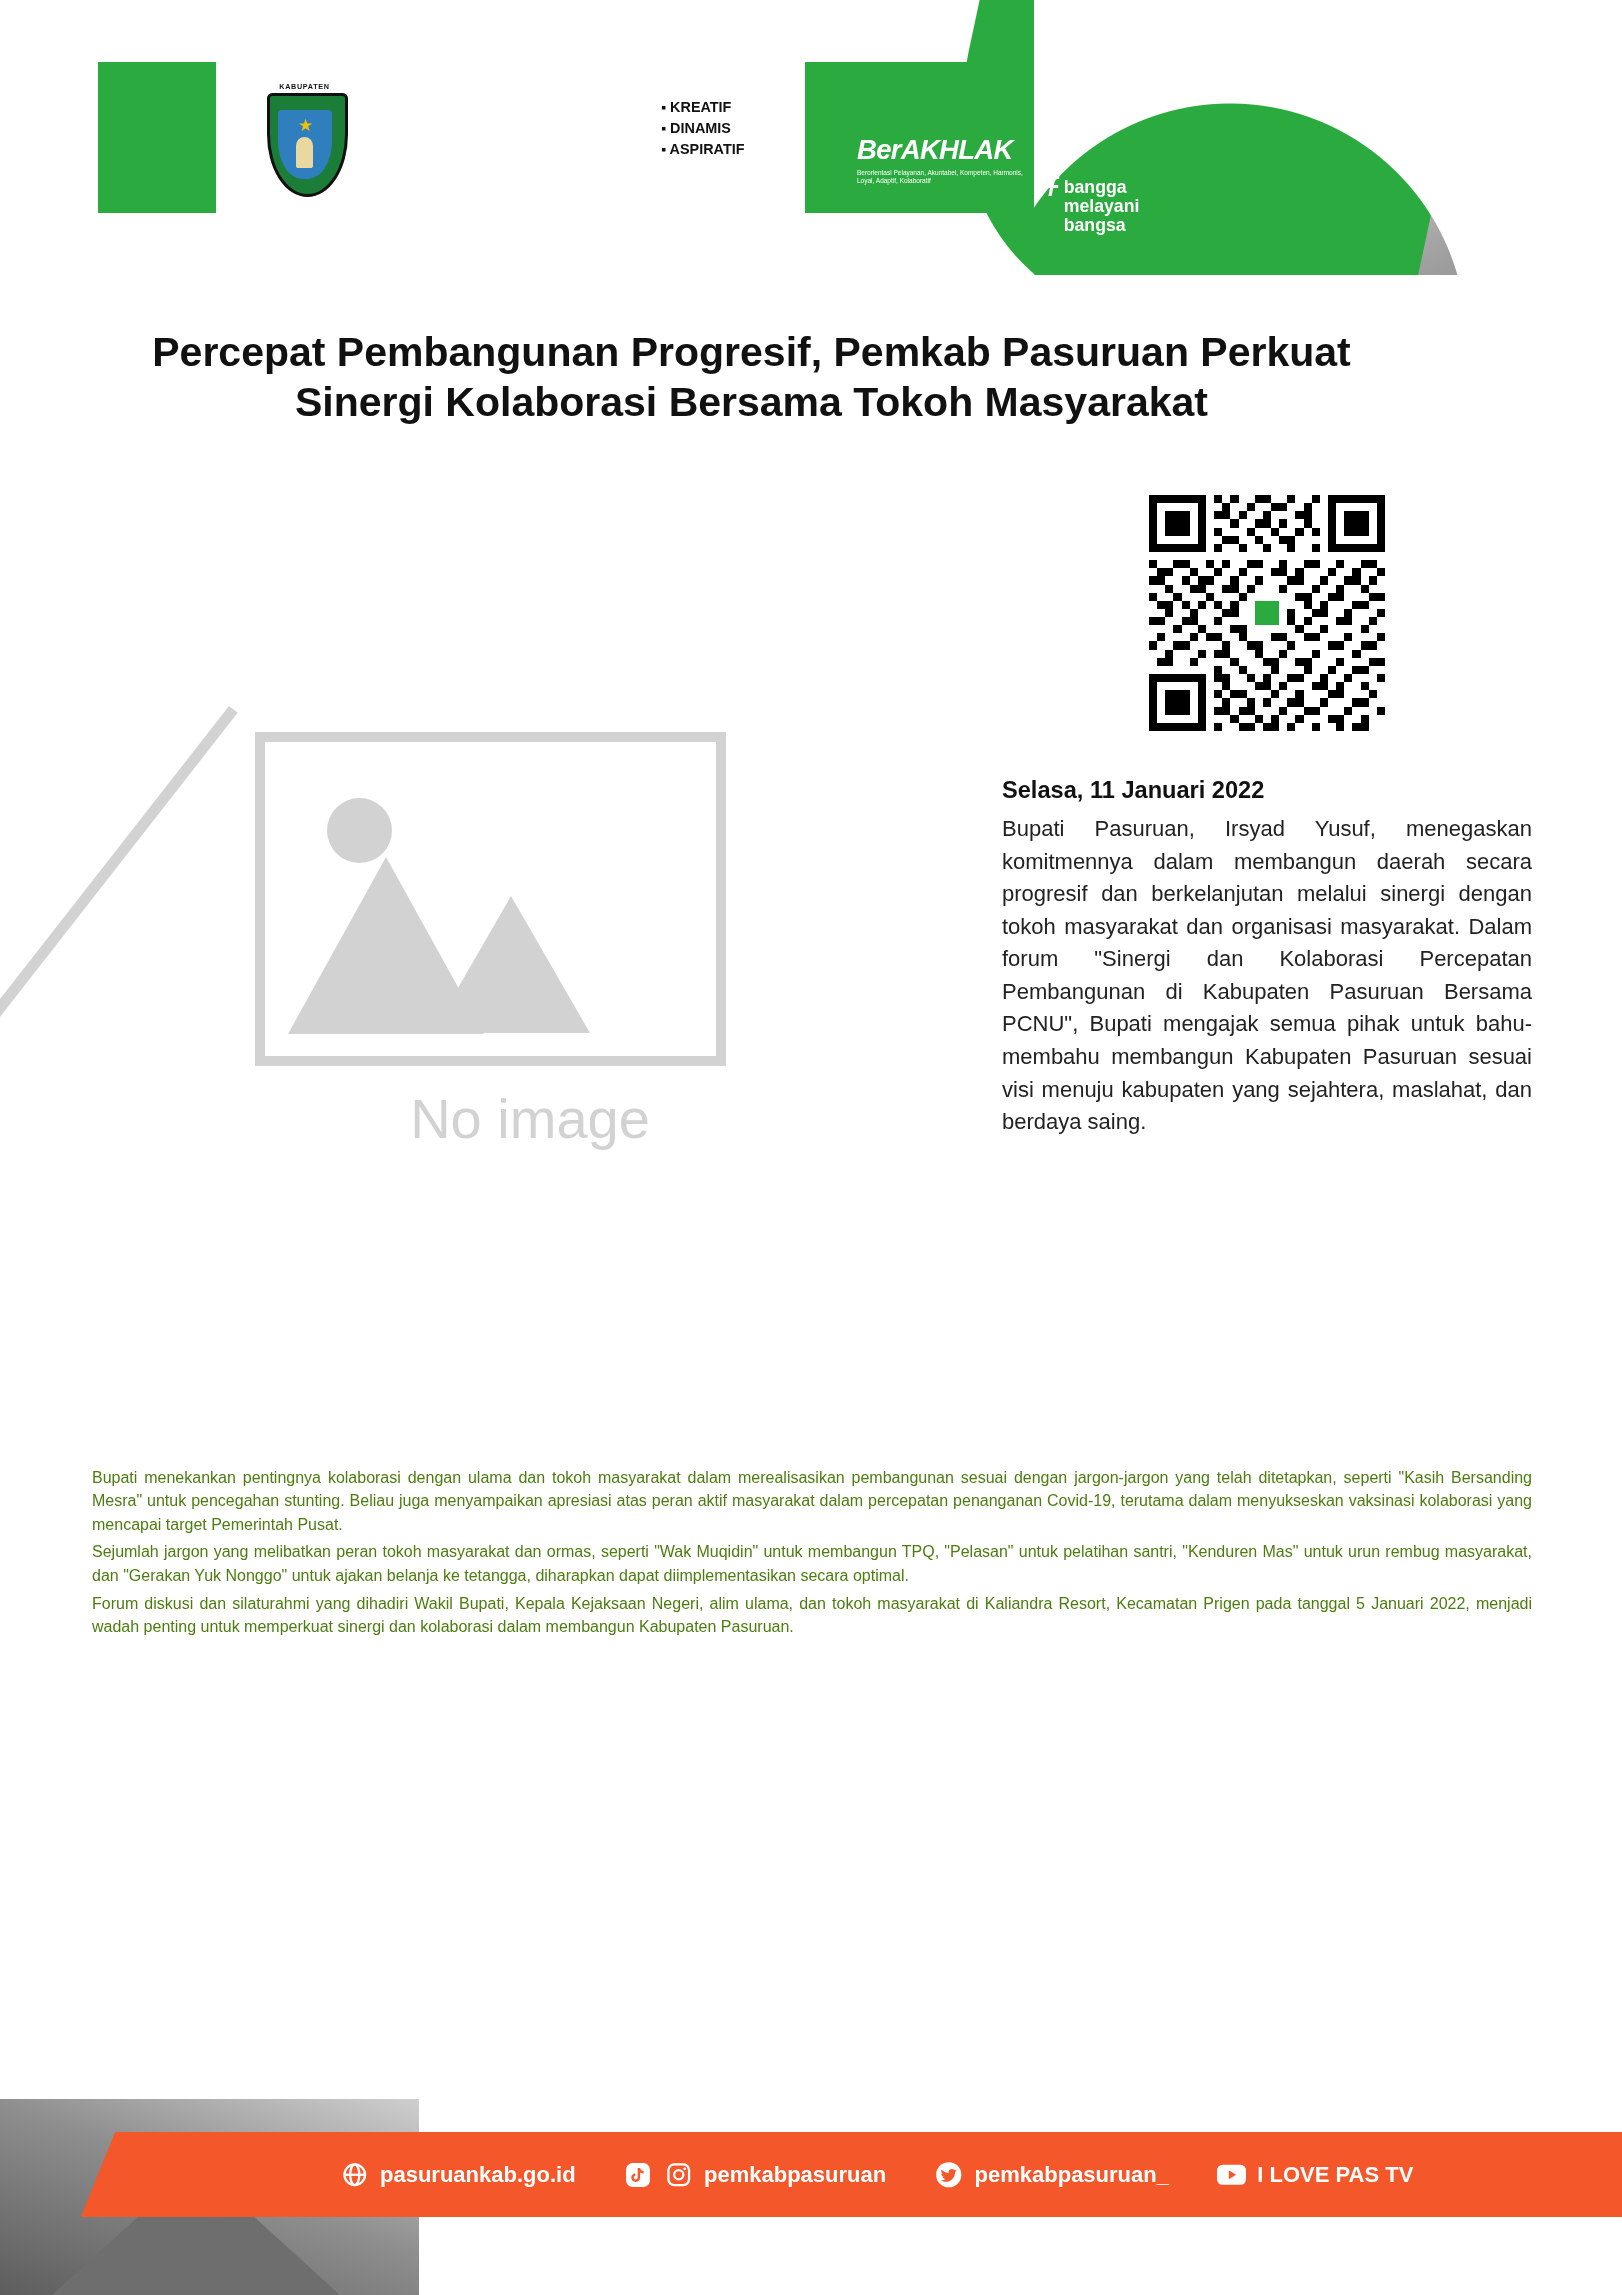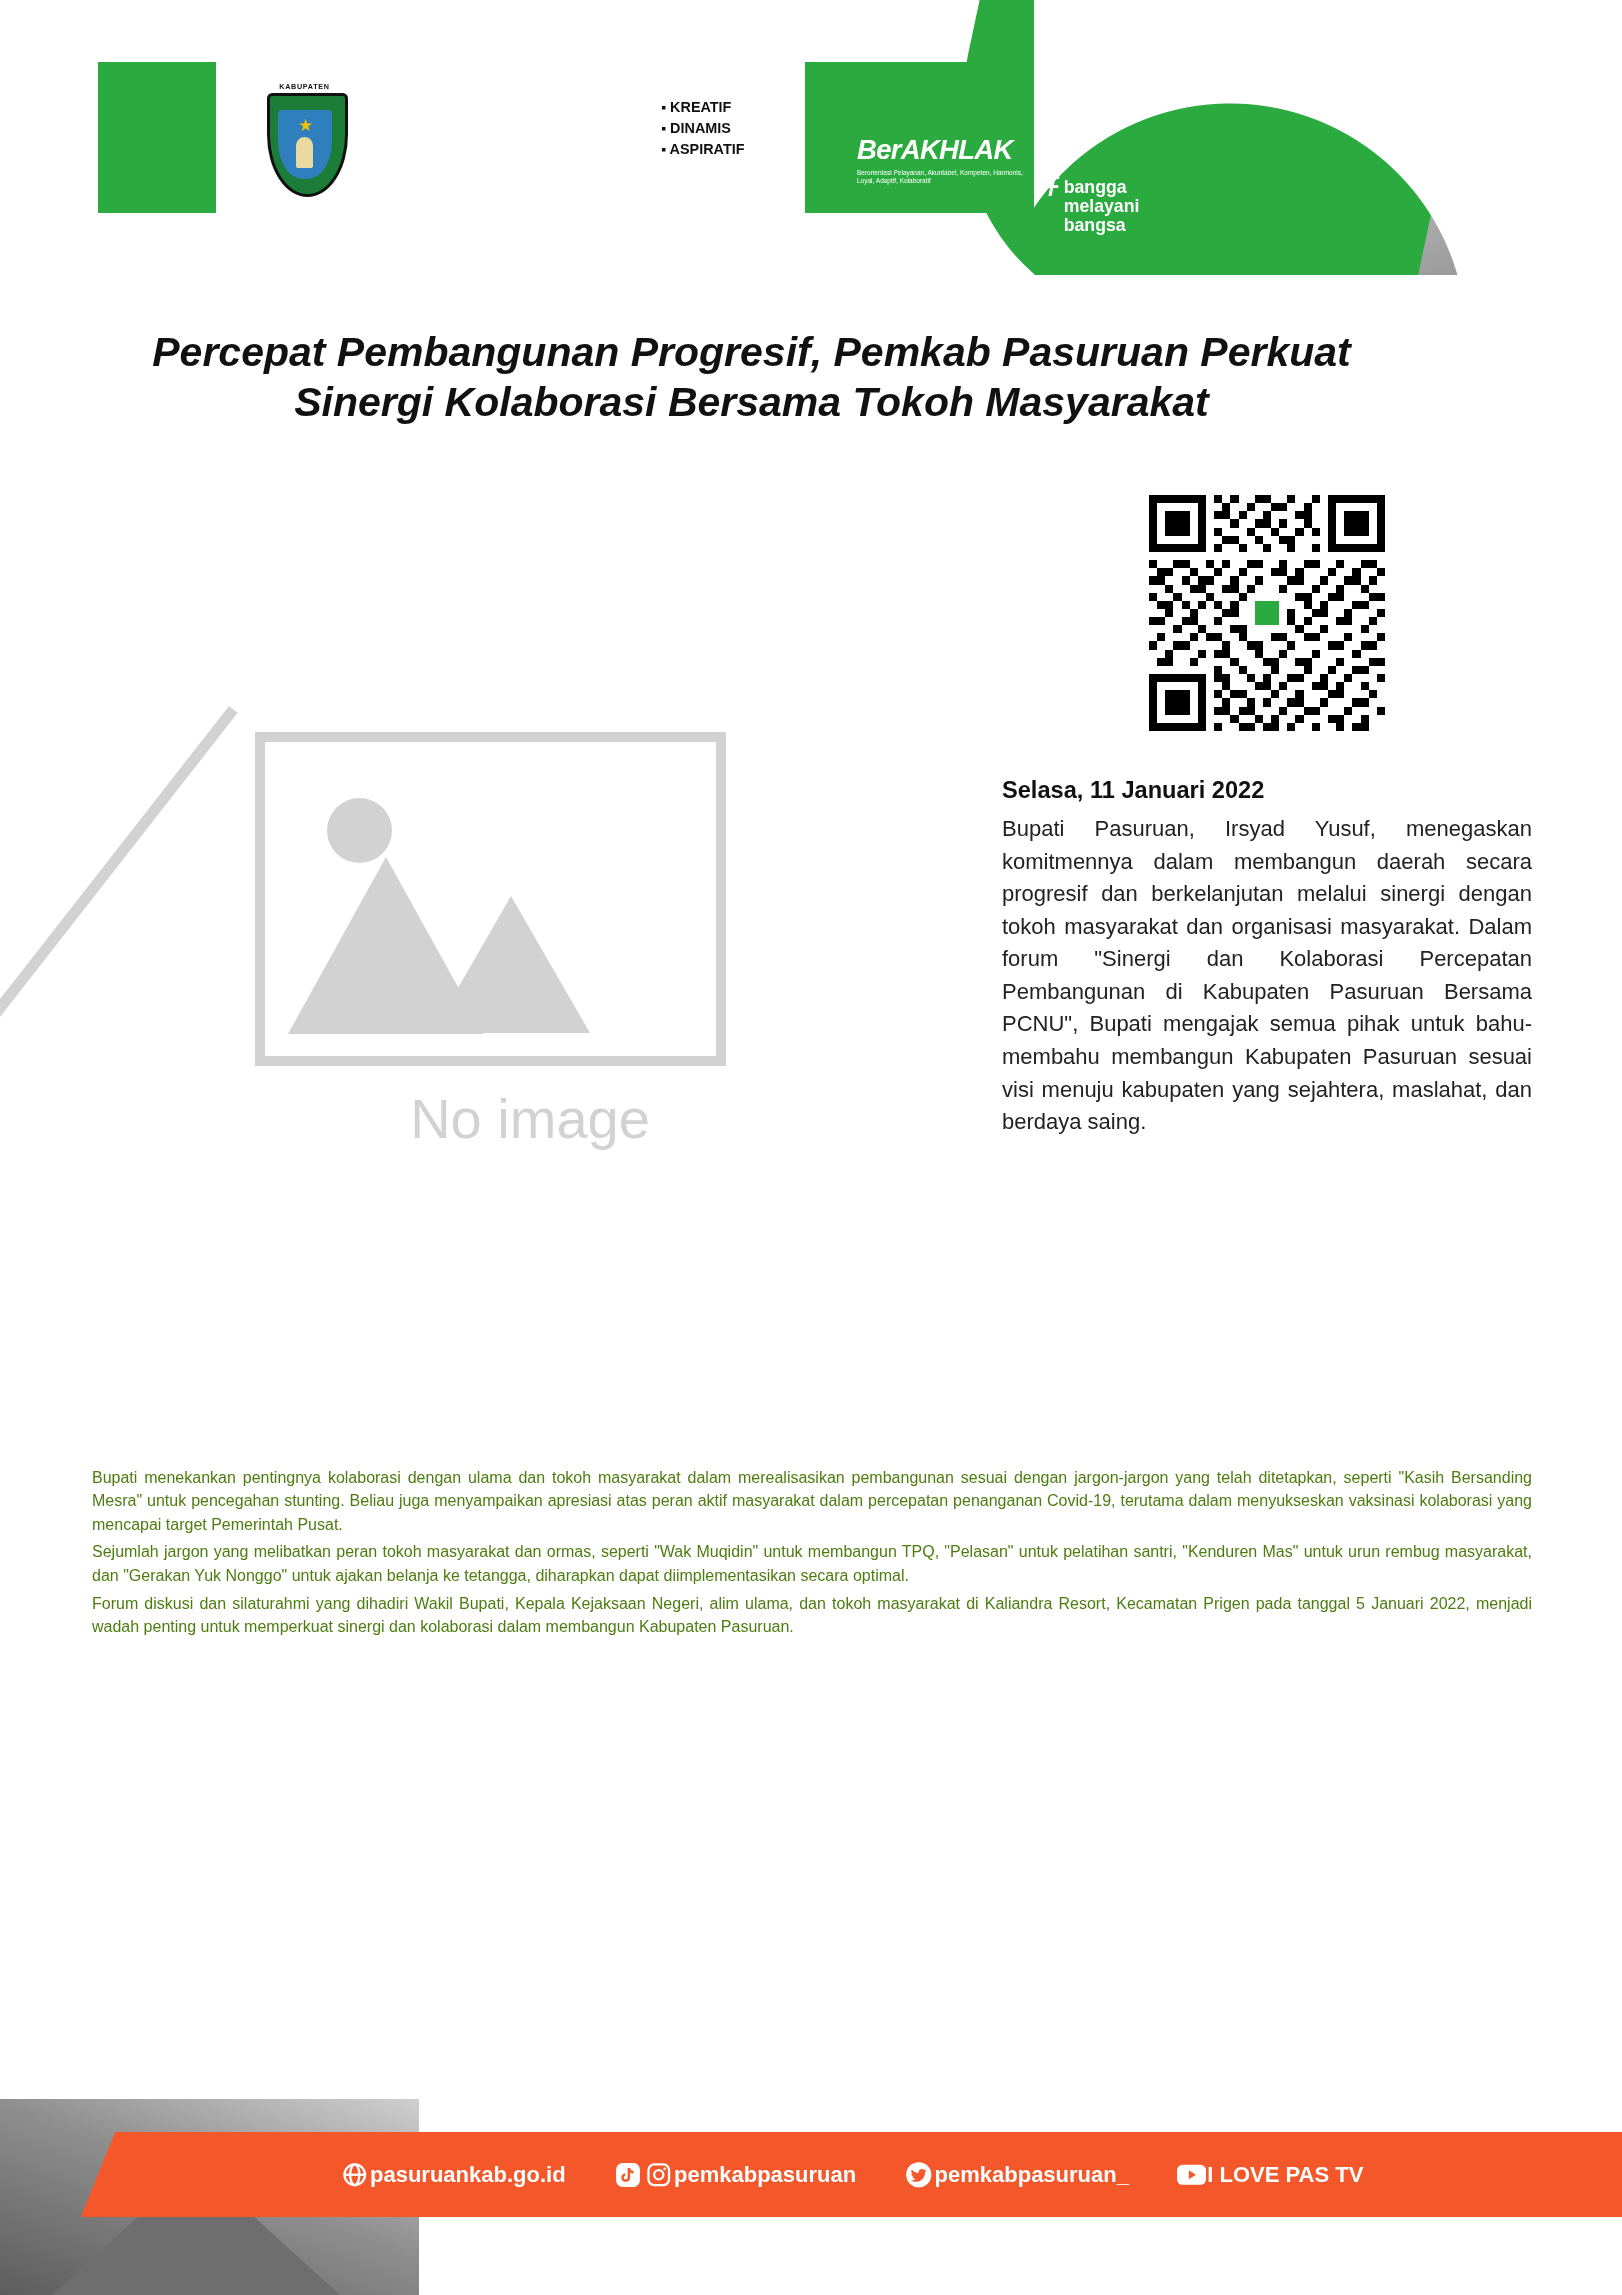--- a/index.html
+++ b/index.html
@@ -213,21 +213,20 @@
 
   
   .title-wrap {
     position: absolute;
     left: 0;
     top: 327px;
     width: 1503px;
     text-align: center;
     padding: 0 79px;
     box-sizing: border-box;
-    font-style: italic;
   }
   .title-wrap h1 {
     margin: 0;
     font-size: 41px;
     line-height: 1.22;
     font-weight: bold;
     color: #111111;
   }
 
   
@@ -411,21 +410,21 @@
     display: flex;
     align-items: center;
     gap: 18.3px;
     color: #ffffff;
     font-size: 22px;
     font-weight: bold;
   }
   .fi {
     display: flex;
     align-items: center;
-    gap: 1px;
+    gap: 11px;
     text-align: center;
   }
   .ficon {
     width: 29px;
     height: 29px;
     display: inline-flex;
     align-items: center;
     justify-content: center;
   }
   .ficon svg { display: block; }

